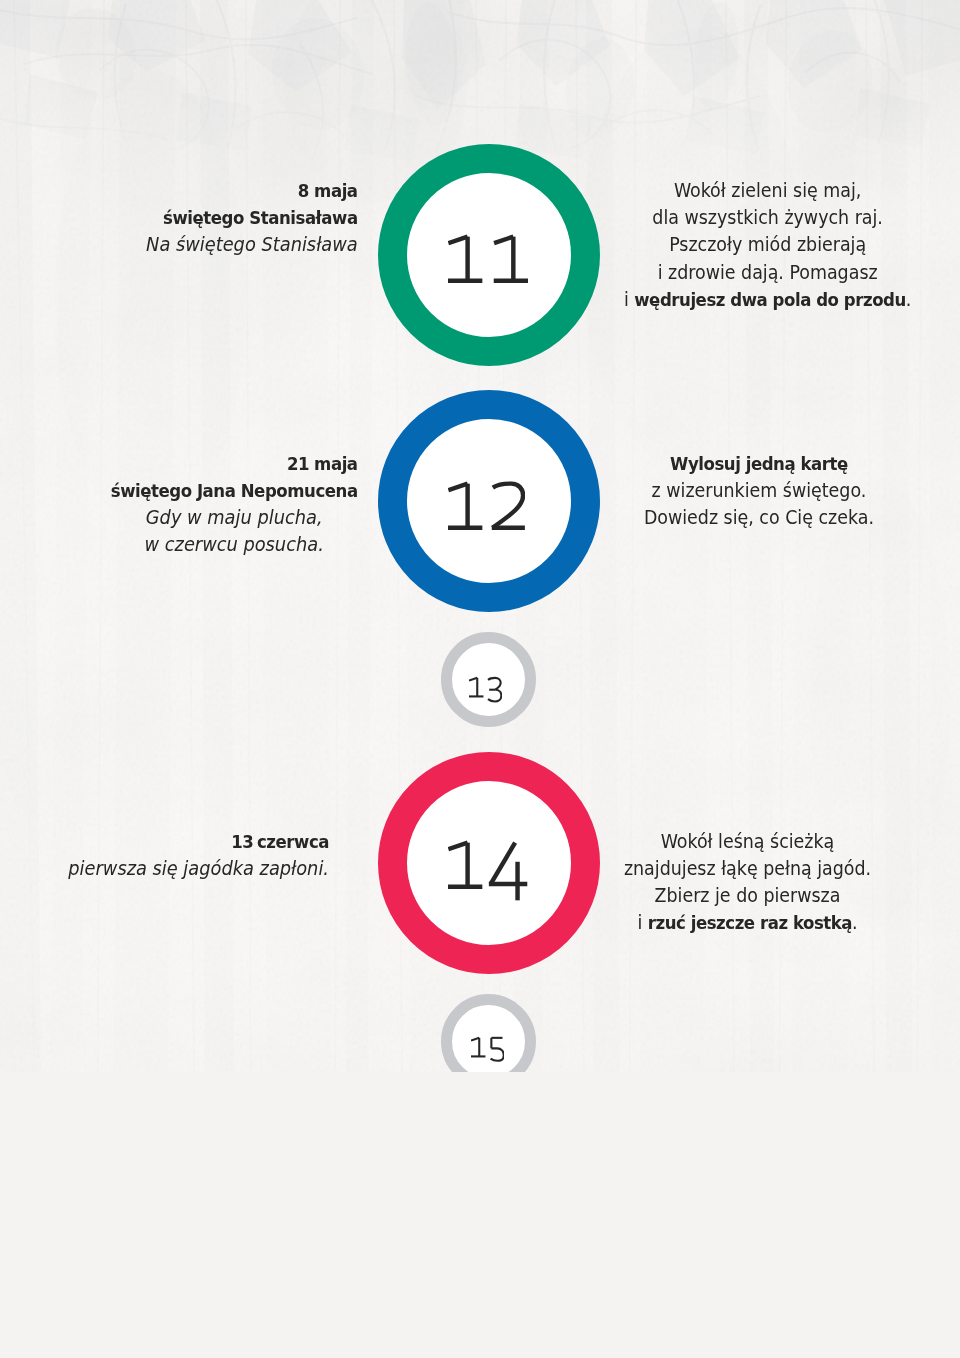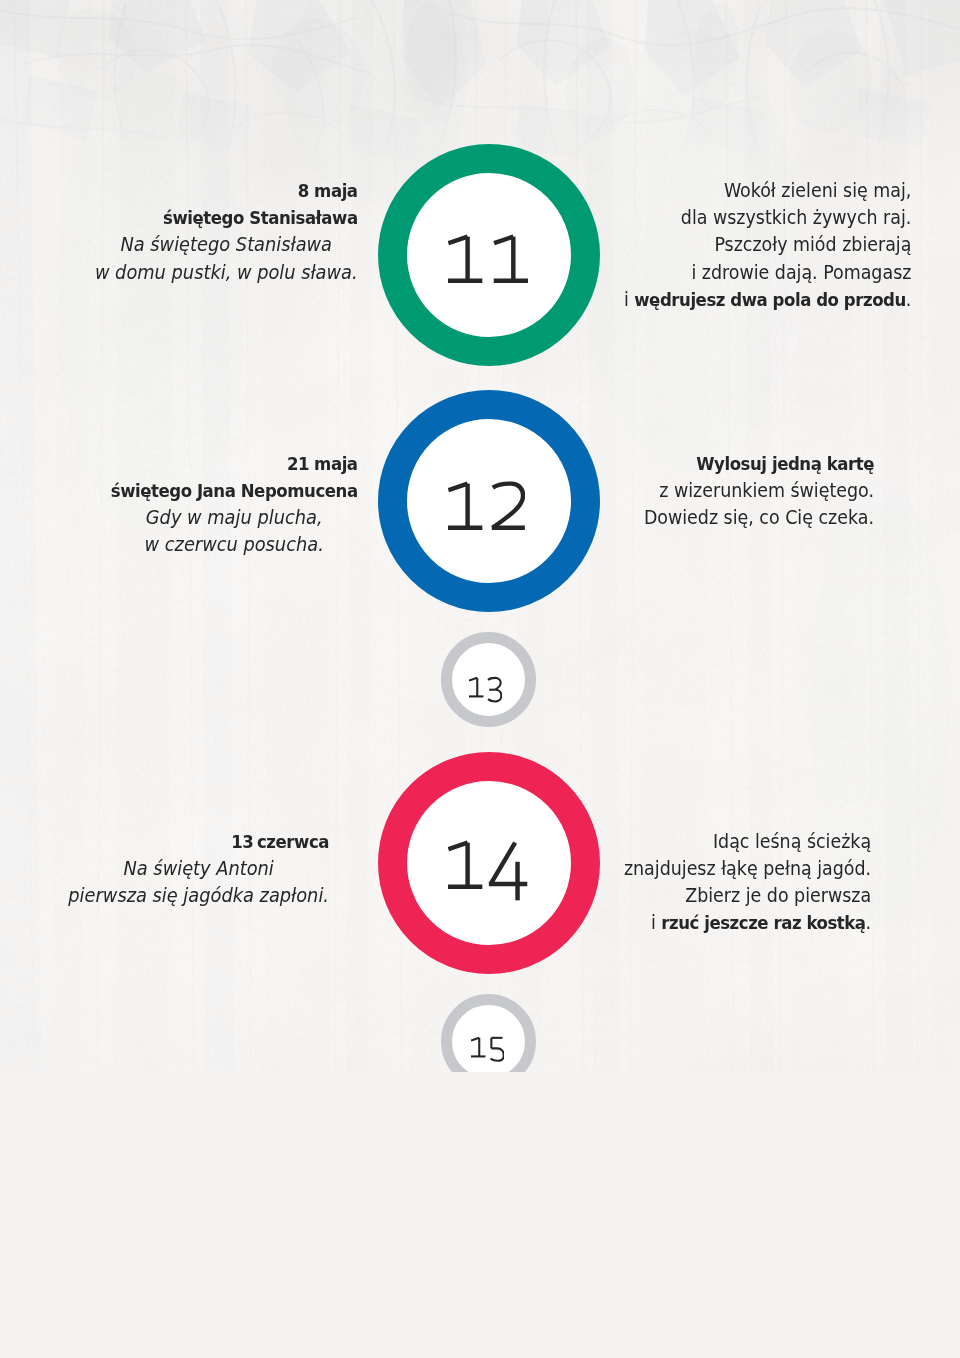--- a/index.html
+++ b/index.html
@@ -21,21 +21,21 @@
             background:#ffffff;}
   .node.small{width:95px;height:95px;border-width:11.8px;border-style:solid;
               background:#ffffff;}
   .numwrap{position:absolute;}
 
   
   .blk{position:absolute;}
   .blk .ln{font-size:19.4px;line-height:27.15px;white-space:nowrap;
            font-stretch:condensed;color:#262626;}
   .blk.left{text-align:right;}
-  .blk.right{text-align:right;}
+  .blk.right{text-align:center;}
   .ln.bd, .ln b{font-weight:700;font-size:18.4px;letter-spacing:-0.44px;}
   .ln.it{font-style:italic;font-size:19.8px;letter-spacing:0px;text-align:center;}
 </style>
 </head>
 <body style="background: rgb(244, 243, 241); color: rgb(38, 38, 38);">
 
 <div class="page" style="background: rgb(244, 243, 241);">
 
   <div class="bg">
     <svg viewBox="0 0 960 1358" preserveAspectRatio="none" aria-hidden="true">
@@ -270,21 +270,20 @@
               <path d="M60.5 -20.6 C52.0 -24.45 44.0 -24.45 36.6 -24.45 C17.0 -24.45 4.55 -2.0 4.55 46.0 C4.55 79.0 15.8 95.8 35.6 95.8 C54.6 95.8 66.5 81.2 66.5 62.0 C66.5 43.8 54.4 30.4 36.6 30.4 C20.4 30.4 6.6 41.6 5.2 56.0"></path>
             </g>
           </g>
         </svg></div>
     </div>
   <div id="blocks">
       <div class="blk left" style="right: 602.4px; top: 177.1px;">
         <div class="ln bd">8 maja</div>
         <div class="ln bd">świętego Stanisaława</div>
         <div class="ln it">Na świętego Stanisława</div>
-        <div class="ln it">w domu pustki, w polu sława.</div>
       </div>
       <div class="blk right" style="left: 623.9px; top: 177.1px;">
         <div class="ln"><span>Wokół zieleni się maj,</span></div>
         <div class="ln"><span>dla wszystkich żywych raj.</span></div>
         <div class="ln"><span>Pszczoły miód zbierają</span></div>
         <div class="ln"><span>i zdrowie dają. Pomagasz</span></div>
         <div class="ln"><span>i </span><b>wędrujesz dwa pola do przodu</b><span>.</span></div>
       </div>
       <div class="blk left" style="right: 602.4px; top: 449.6px;">
         <div class="ln bd">21 maja</div>
@@ -292,23 +291,22 @@
         <div class="ln it">Gdy w maju plucha,</div>
         <div class="ln it">w czerwcu posucha.</div>
       </div>
       <div class="blk right" style="left: 623.9px; top: 449.6px; margin-left: 20px;">
         <div class="ln"><b>Wylosuj jedną kartę</b></div>
         <div class="ln"><span>z wizerunkiem świętego.</span></div>
         <div class="ln"><span>Dowiedz się, co Cię czeka.</span></div>
       </div>
       <div class="blk left" style="right: 631px; top: 827.9px;">
         <div class="ln bd">13 czerwca</div>
-        <div class="ln it">Na święty Antoni</div>
         <div class="ln it">pierwsza się jagódka zapłoni.</div>
       </div>
       <div class="blk right" style="left: 623.9px; top: 827.9px;">
-        <div class="ln"><span>Idąc leśną ścieżką</span></div>
+        <div class="ln"><span>Wokół leśną ścieżką</span></div>
         <div class="ln"><span>znajdujesz łąkę pełną jagód.</span></div>
         <div class="ln"><span>Zbierz je do pierwsza</span></div>
         <div class="ln"><span>i </span><b>rzuć jeszcze raz kostką</b><span>.</span></div>
       </div>
     </div>
 </div>
 
 </body></html>

